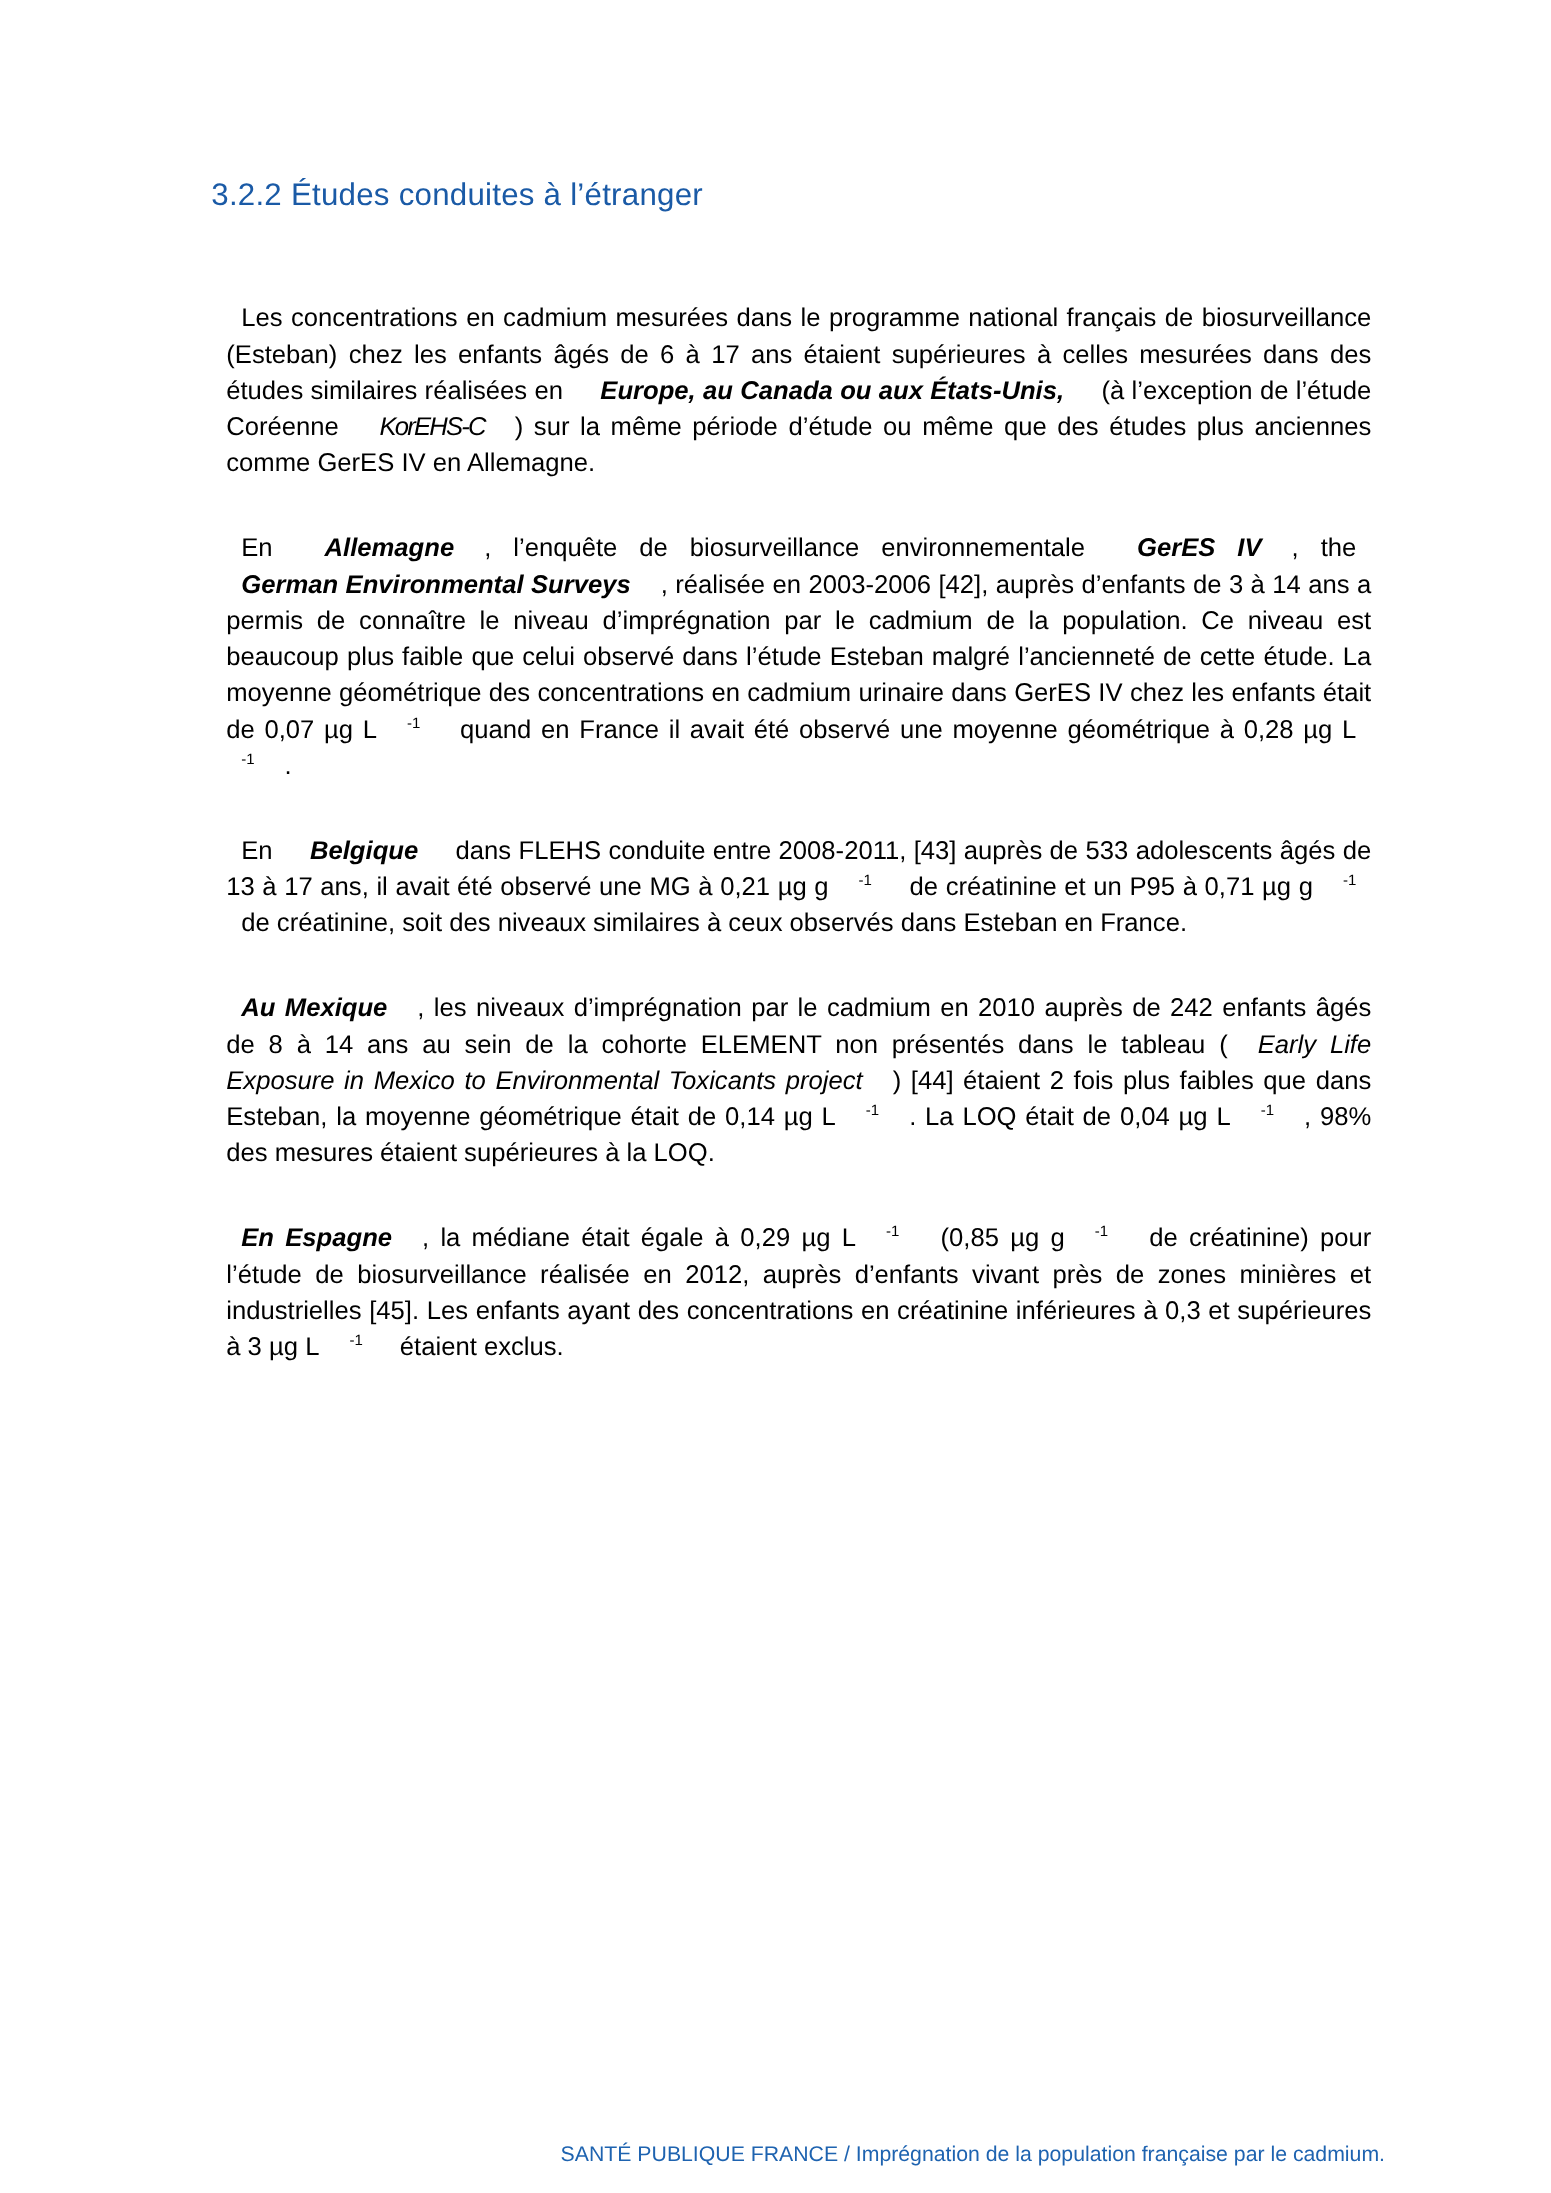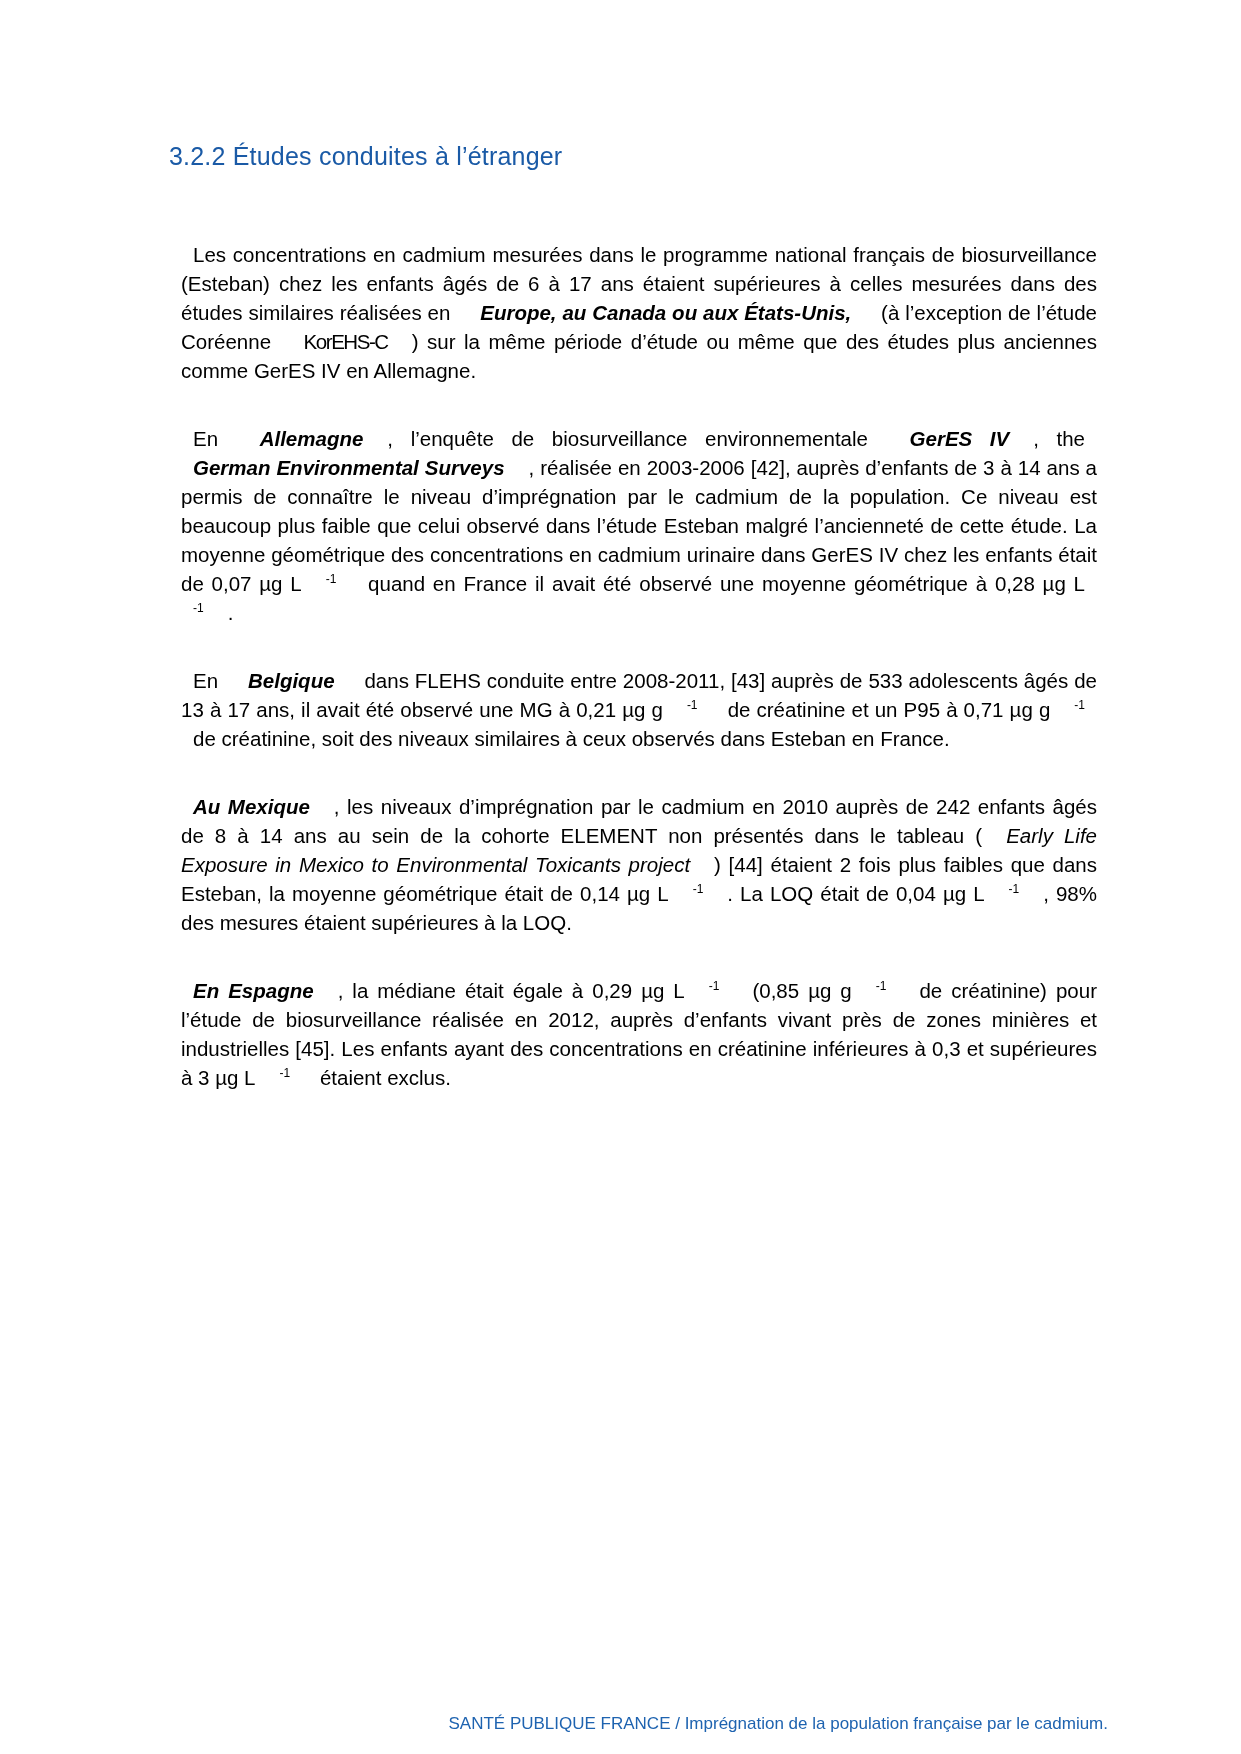--- a/index.html
+++ b/index.html
@@ -40,21 +40,21 @@
   }
   .para {
     font-size: 20.5px;
     line-height: 29px;
     text-align: justify;
     margin: 0 0 15px 0;
     color: var(--text-color);
   }
   .para .seg.b { font-weight: 700; font-style: italic; }
   .para .seg.i { font-style: italic; }
-  .para .seg.narrow { letter-spacing: -0.07em; }
+  .para .seg.narrow { letter-spacing: -0.07em; font-style: italic; }
   .para sup.seg {
     font-size: 12px;
     line-height: 0;
     vertical-align: super;
     letter-spacing: 0;
   }
   .footer {
     position: absolute;
     right: 121px;
     top: 1676px;

